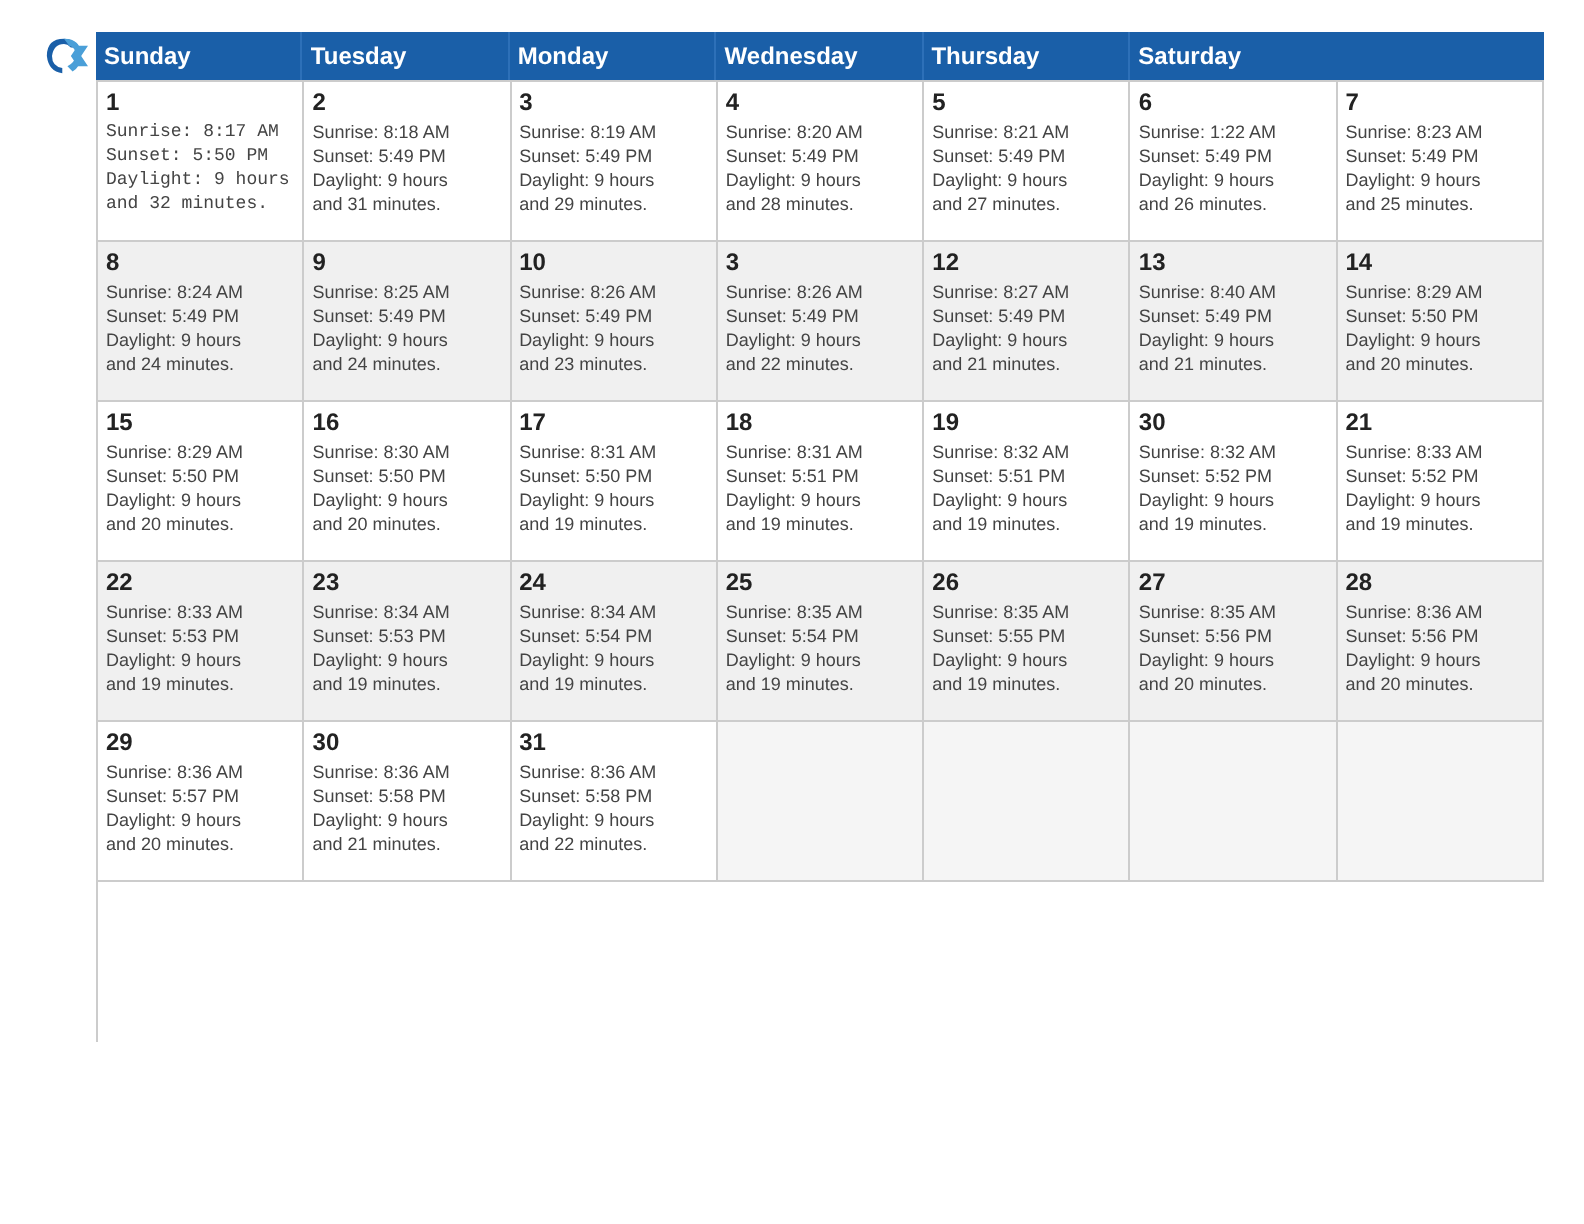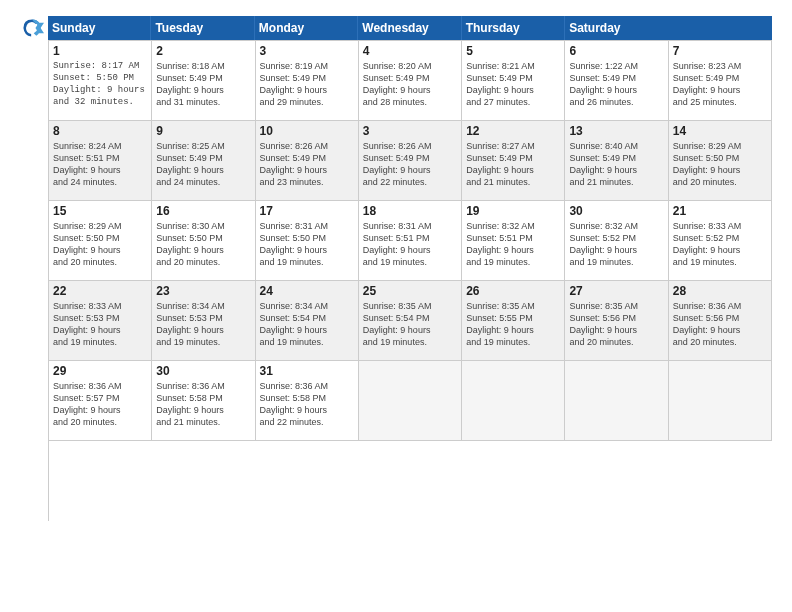--- a/index.html
+++ b/index.html
@@ -188,21 +188,21 @@
         <div class="cal-cell">
           <span class="day-num">7</span>
           <div class="cell-text" style="white-space: pre-line;">Sunrise: 8:23 AM
 Sunset: 5:49 PM
 Daylight: 9 hours
 and 25 minutes.</div>
         </div>
         <div class="cal-cell shaded">
           <span class="day-num">8</span>
           <div class="cell-text" style="white-space: pre-line;">Sunrise: 8:24 AM
-Sunset: 5:51 PM
+Sunset: 5:49 PM
 Daylight: 9 hours
 and 24 minutes.</div>
         </div>
         <div class="cal-cell shaded">
           <span class="day-num">9</span>
           <div class="cell-text" style="white-space: pre-line;">Sunrise: 8:25 AM
 Sunset: 5:49 PM
 Daylight: 9 hours
 and 24 minutes.</div>
         </div>

